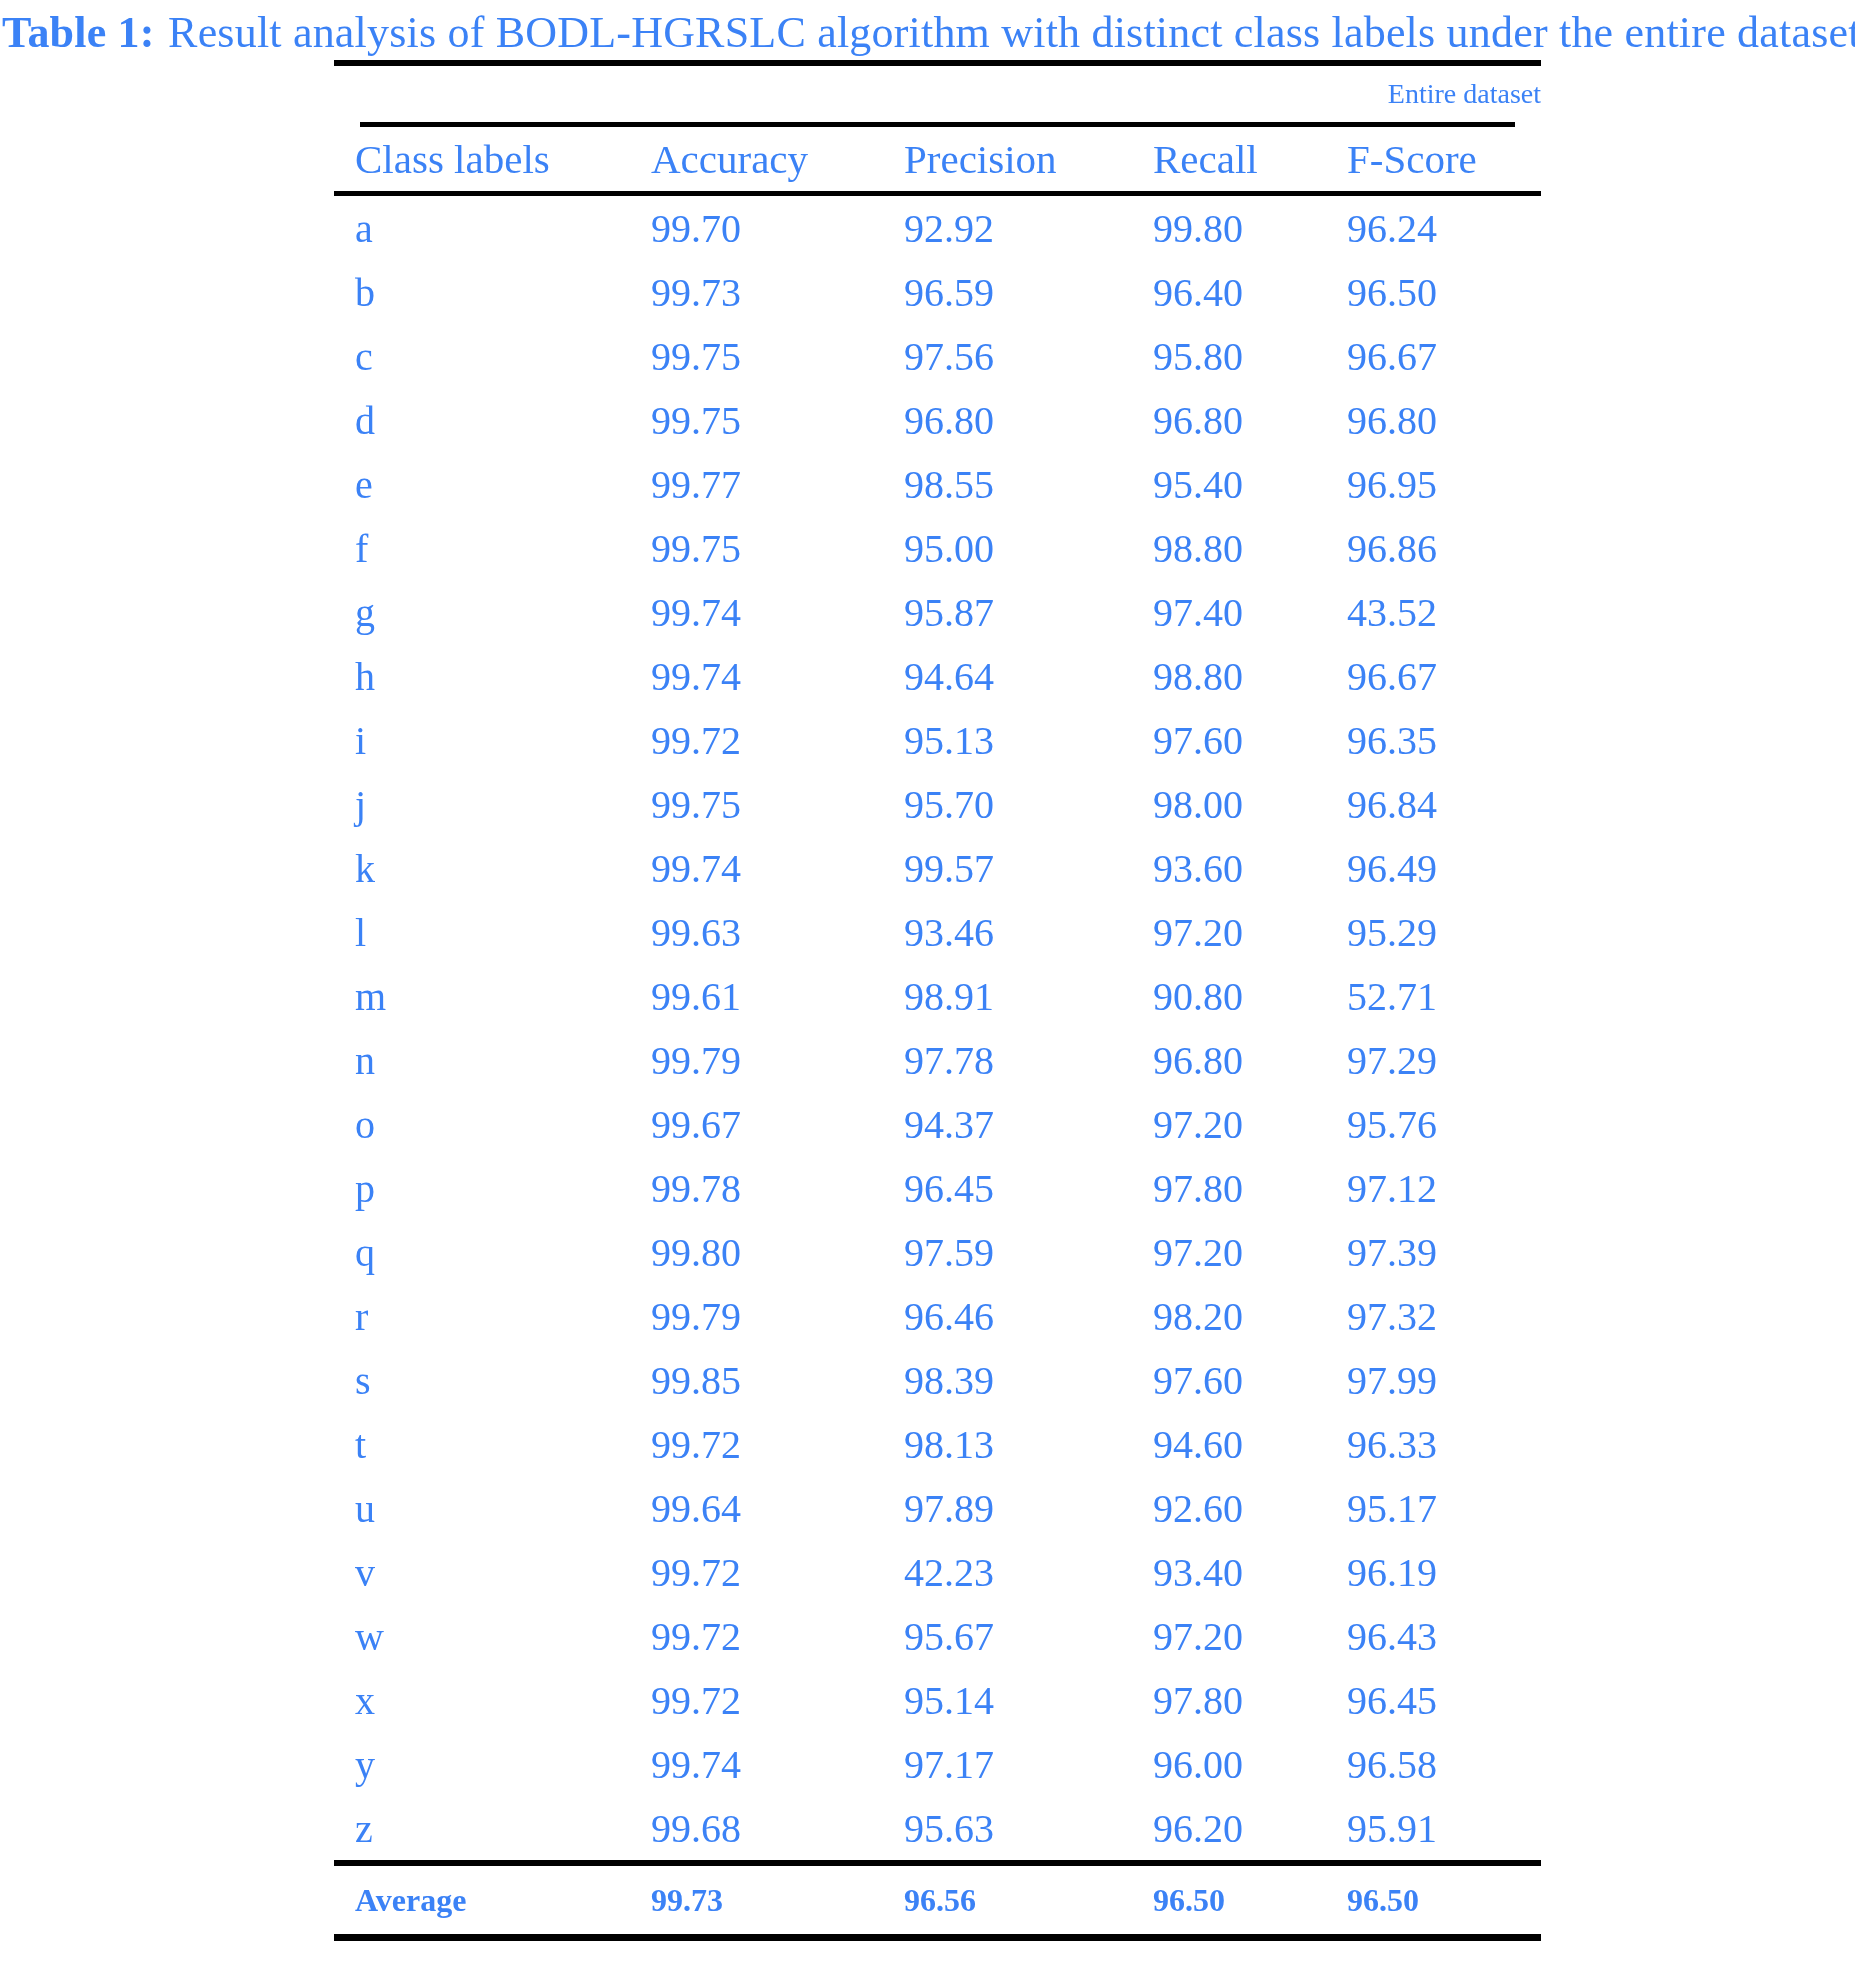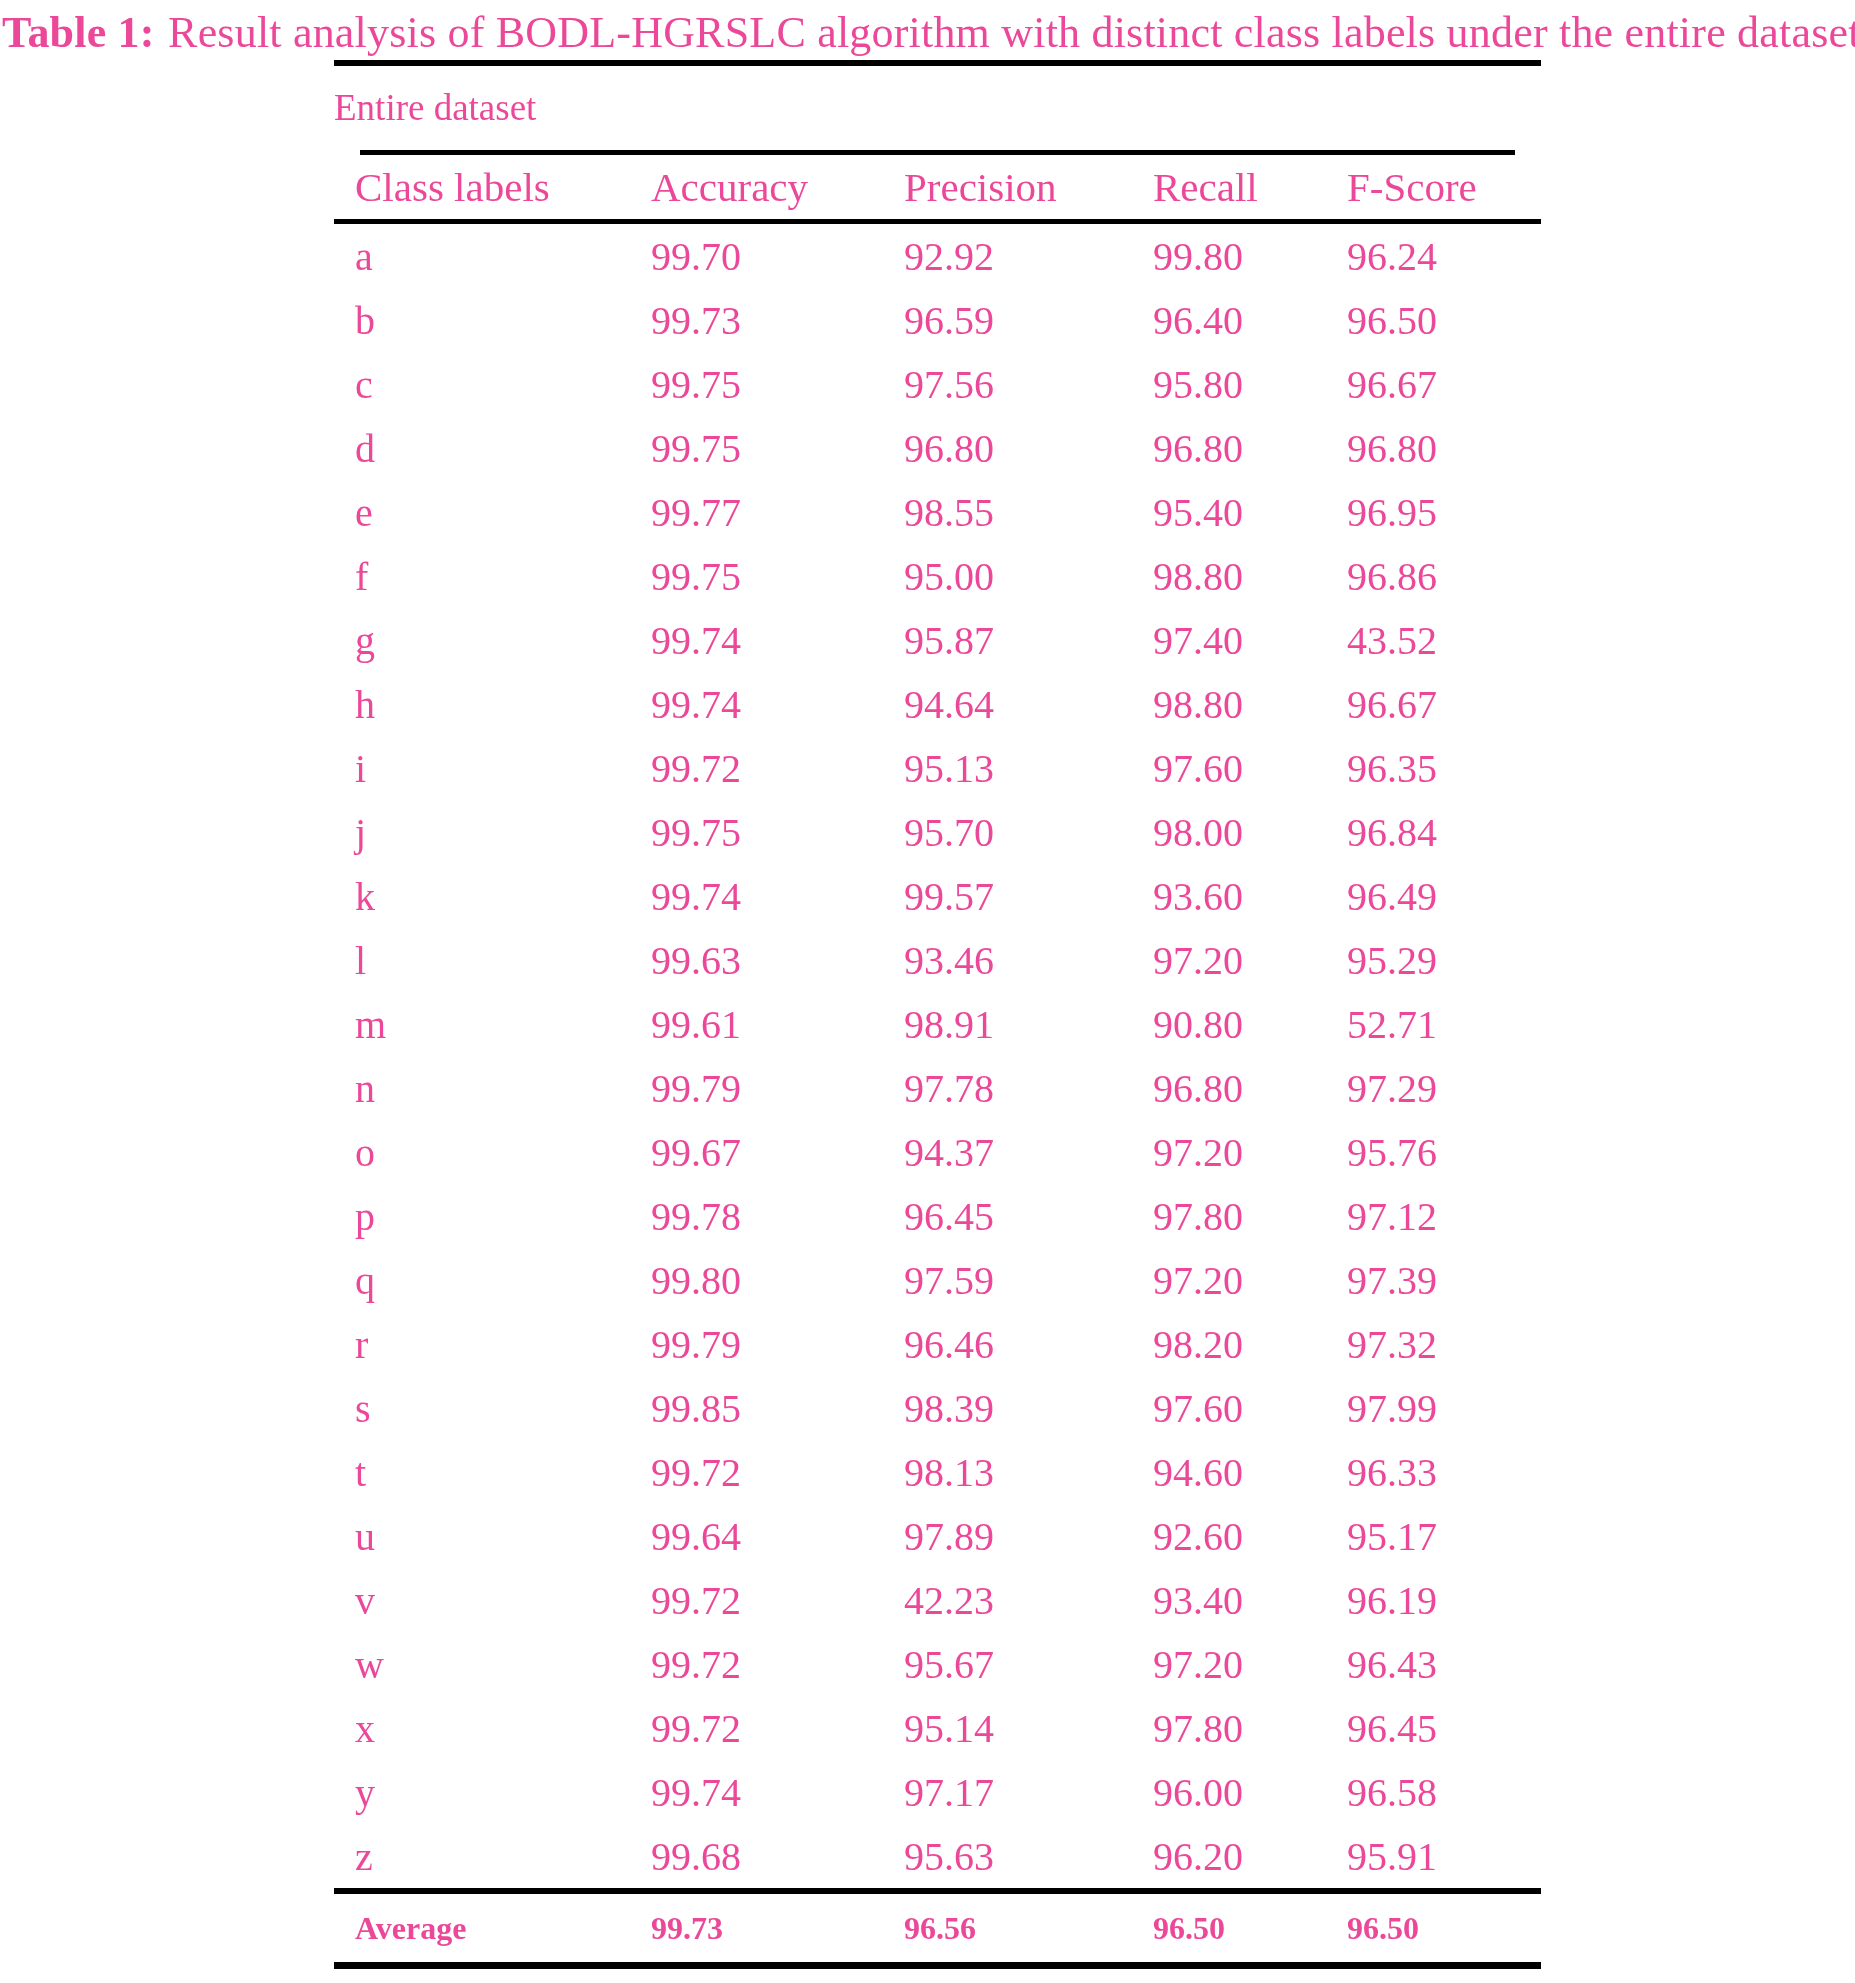--- a/index.html
+++ b/index.html
@@ -3,21 +3,21 @@
 <meta charset="utf-8">
 <style>
   * { margin: 0; padding: 0; box-sizing: border-box; }
   html, body { background: #ffffff; }
   .page {
     position: relative;
     width: 1855px;
     height: 1984px;
     background: #ffffff;
     font-family: "Liberation Serif", "DejaVu Serif", serif;
-    color: #ec4899;
+    color: #3b82f6;
     overflow: hidden;
   }
   .caption {
     position: absolute;
     left: 1.9px;
     top: 5.8px;
     width: 1853px;
     font-size: 44px;
     line-height: 54px;
     white-space: nowrap;
@@ -35,25 +35,25 @@
   }
   .rule {
     background: #000000;
     border: none;
   }
   .rule-top { height: 5.8px; width: 100%; }
   .rule-mid { height: 4.8px; width: auto; margin: 0 26px; }
   .rule-full { height: 5.8px; width: 100%; }
   .rule-bottom { height: 6.7px; width: 100%; }
   .group-header-row {
-    height: 84px;
+    height: 56px;
     display: flex;
     align-items: center;
-    justify-content: flex-start;
-    font-size: 37px;
+    justify-content: flex-end;
+    font-size: 28px;
   }
   .grid-row {
     display: grid;
     grid-template-columns: 296px 253px 249px 194px auto;
     padding-left: 21px;
     align-items: center;
   }
   .header-row {
     height: 64px;
     font-size: 41px;

